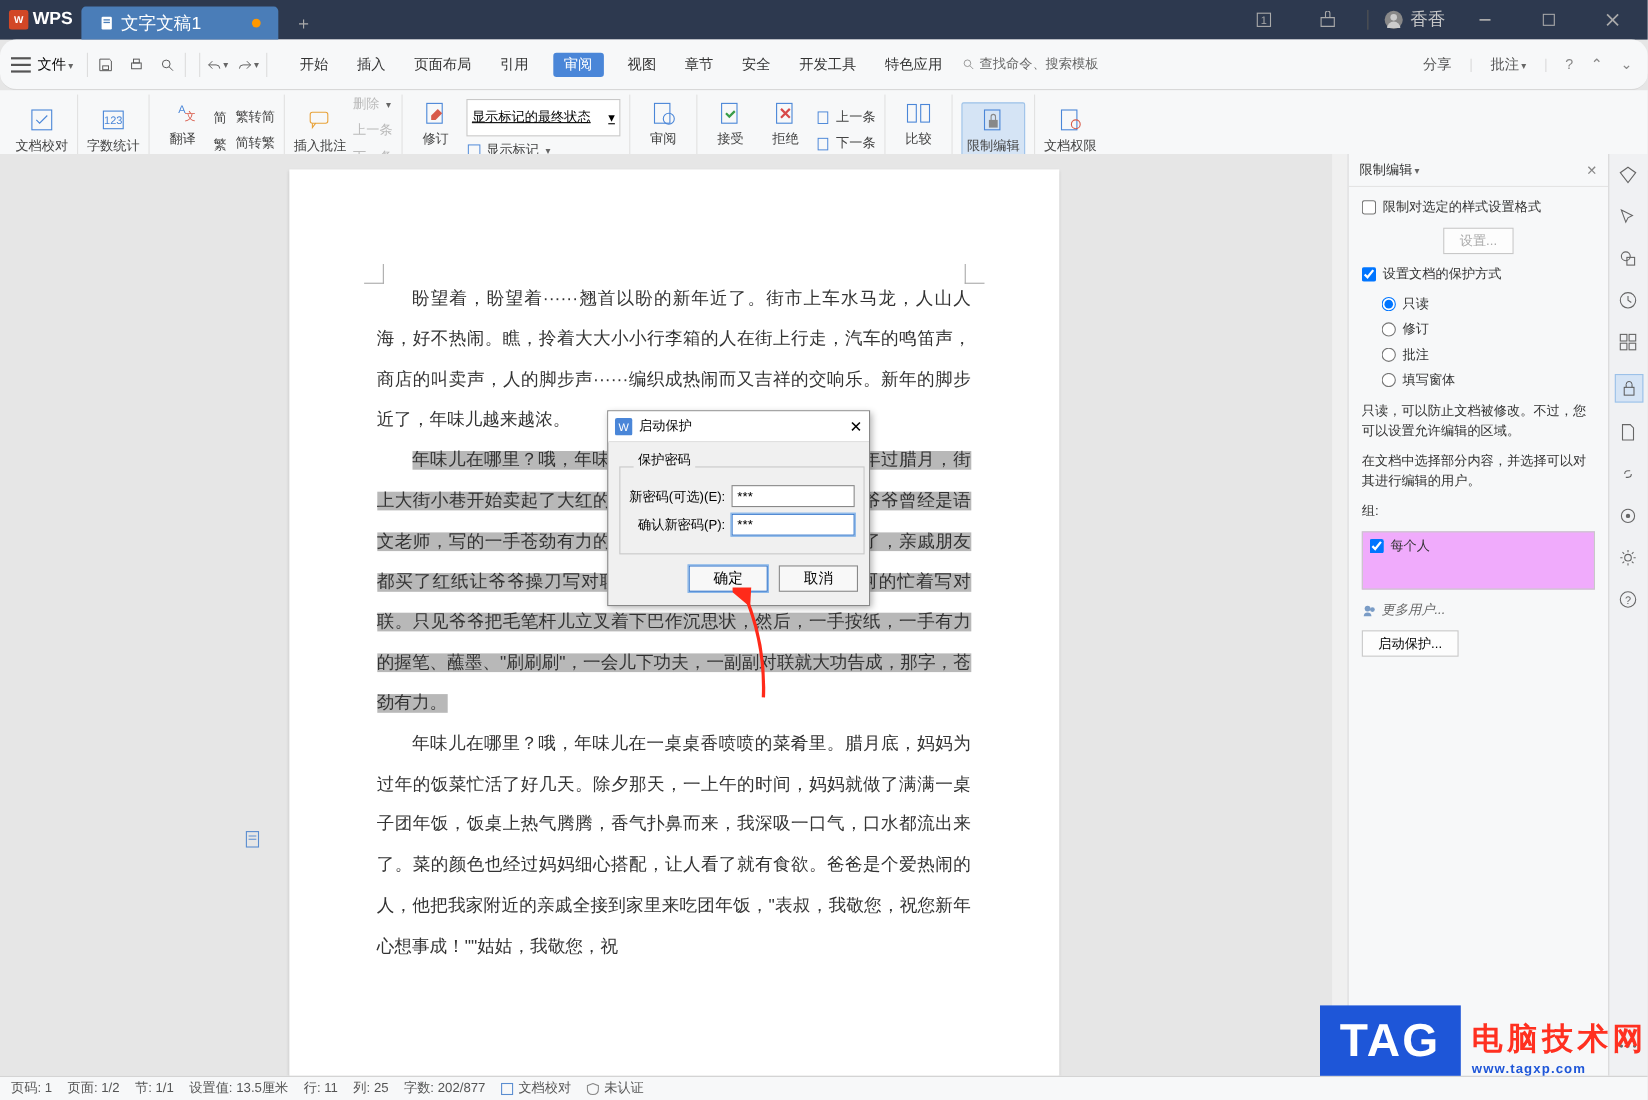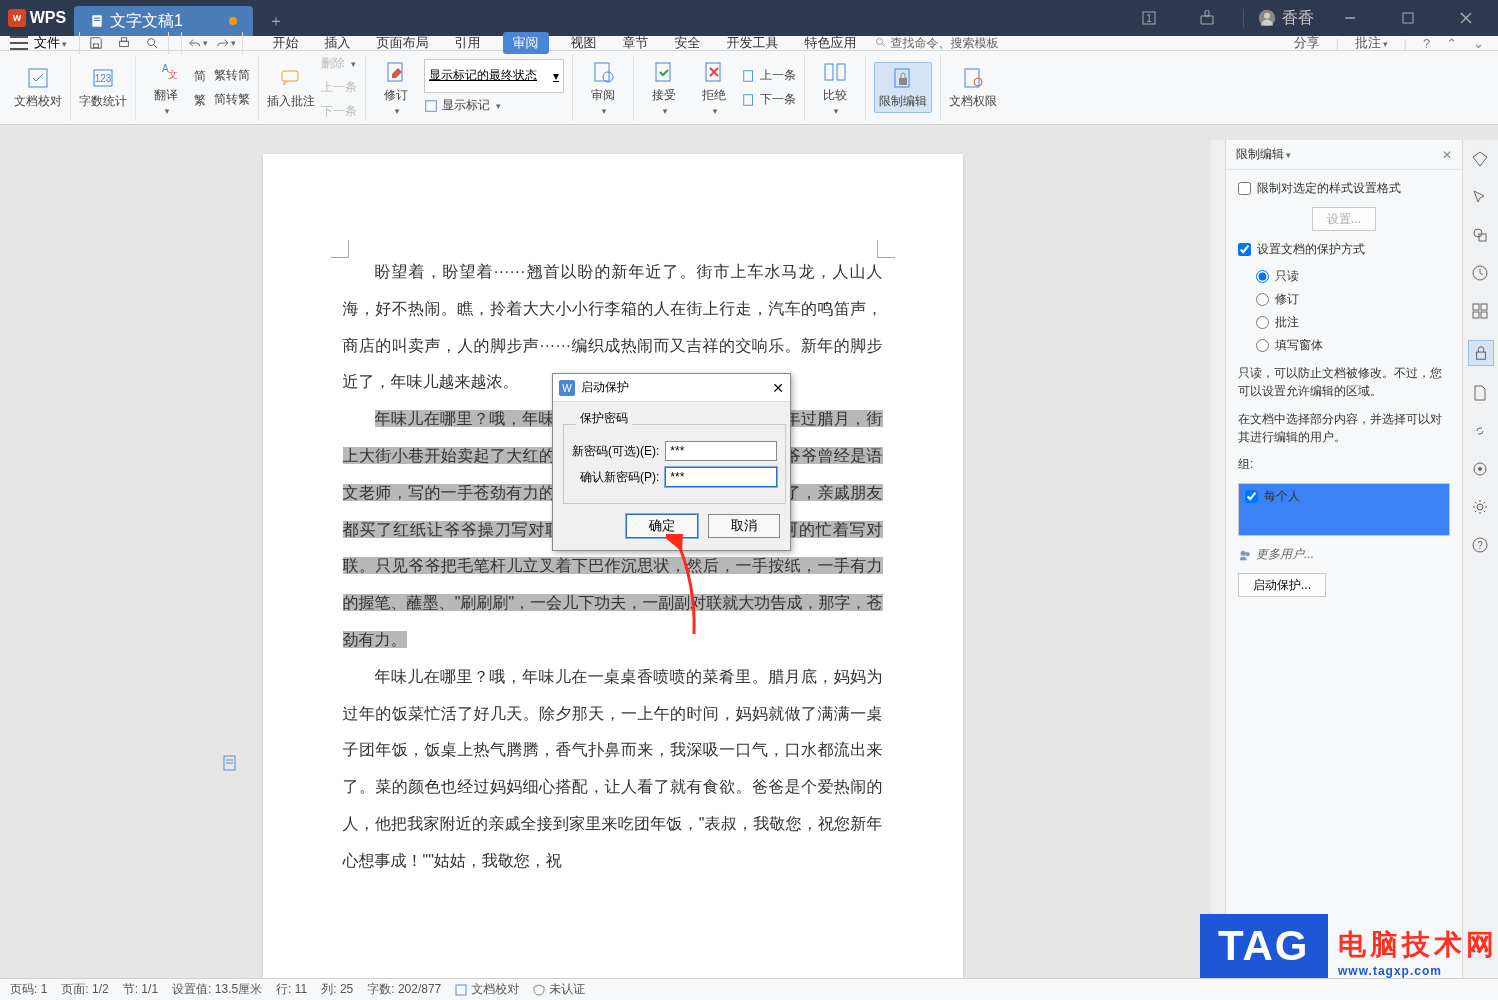--- a/index.html
+++ b/index.html
@@ -12,21 +12,21 @@
 .tab { background: #4a7db8; height: 30px; padding: 0 16px; display: flex; align-items: center; gap: 6px; color: #fff; border-radius: 4px 4px 0 0; margin-top: 6px; }
 .tab .dot { width: 8px; height: 8px; background: #ff9800; border-radius: 50%; margin-left: 40px; }
 .tab svg { width: 14px; height: 14px; fill: #fff; }
 .new-tab { width: 30px; height: 30px; display: flex; align-items: center; justify-content: center; color: #aaa; margin-top: 6px; margin-left: 8px; cursor: pointer; }
 .titlebar-right { margin-left: auto; display: flex; align-items: center; gap: 14px; padding-right: 10px; }
 .win-btn { width: 44px; height: 36px; display: flex; align-items: center; justify-content: center; color: #c8c8c8; cursor: pointer; }
 .user-area { display: flex; align-items: center; gap: 6px; color: #c8c8c8; }
 .user-area svg { width: 18px; height: 18px; fill: #999; }
 
 
-.menubar { background: #f7f8f9; height: 15px; display: flex; align-items: center; border-bottom: 1px solid #d8d8d8; font-size: 13px; }
+.menubar { background: #f7f8f9; height: 46px; display: flex; align-items: center; border-bottom: 1px solid #d8d8d8; font-size: 13px; border-radius: 15px; }
 .menubar-left { display: flex; align-items: center; gap: 6px; padding: 0 10px; }
 .menu-hamburger { width: 18px; height: 14px; display: flex; flex-direction: column; justify-content: space-between; }
 .menu-hamburger span { height: 2px; background: #555; }
 .qat { display: flex; align-items: center; gap: 8px; padding: 0 6px; border-left: 1px solid #ddd; border-right: 1px solid #ddd; height: 22px; margin-left: 6px; }
 .qat-btn { width: 20px; height: 20px; display: flex; align-items: center; justify-content: center; color: #555; }
 .menus { display: flex; gap: 18px; margin-left: 16px; }
 .menu-item { color: #333; cursor: pointer; padding: 2px 4px; }
 .menu-item.active { background: #4a86d8; color: #fff; border-radius: 3px; padding: 2px 10px; }
 .search-cmd { margin-left: 14px; display: flex; align-items: center; gap: 4px; color: #666; font-size: 12px; }
 .menubar-right { margin-left: auto; display: flex; align-items: center; gap: 16px; padding-right: 14px; color: #555; }
@@ -59,21 +59,21 @@
 .vscroll { position: absolute; right: 0; top: 0; bottom: 0; width: 14px; background: #f0f0f0; }
 
 
 .side-panel { width: 237px; background: #f7f8f9; border-left: 1px solid #d8d8d8; display: flex; flex-direction: column; font-size: 12px; color: #333; }
 .panel-hdr { height: 30px; display: flex; align-items: center; padding: 0 10px; border-bottom: 1px solid #e4e4e4; justify-content: space-between; }
 .panel-body { padding: 10px 12px; display: flex; flex-direction: column; gap: 10px; }
 .chk-row { display: flex; align-items: center; gap: 6px; }
 .radio-col { padding-left: 18px; display: flex; flex-direction: column; gap: 6px; }
 .panel-btn { height: 24px; padding: 0 14px; border: 1px solid #c8c8c8; background: #fdfdfd; cursor: pointer; font-size: 12px; }
 .panel-btn.disabled { color: #aaa; }
-.group-box { border: 1px solid #c8c8c8; background: #3b82f6; padding: 4px 6px; }
+.group-box { border: 1px solid #c8c8c8; background: #f0abfc; padding: 4px 6px; }
 .more-users { display: flex; align-items: center; gap: 4px; color: #666; cursor: pointer; font-style: italic; }
 
 
 .icon-strip { width: 36px; background: #f0f1f3; border-left: 1px solid #d8d8d8; display: flex; flex-direction: column; align-items: center; padding-top: 10px; gap: 18px; }
 .strip-icon { width: 20px; height: 20px; color: #666; cursor: pointer; }
 .strip-icon.active { background: #d5e4f5; border: 1px solid #9cc1e8; padding: 2px; width:26px; height:26px; display:flex; align-items:center; justify-content:center;}
 
 
 .dialog { position: absolute; left: 552px; top: 373px; width: 239px; background: #f0f0f0; border: 1px solid #888; box-shadow: 2px 2px 6px rgba(0,0,0,0.3); font-size: 12px; }
 .dlg-title { height: 28px; background: #fff; display: flex; align-items: center; padding: 0 6px; gap: 6px; border-bottom: 1px solid #ddd; }

